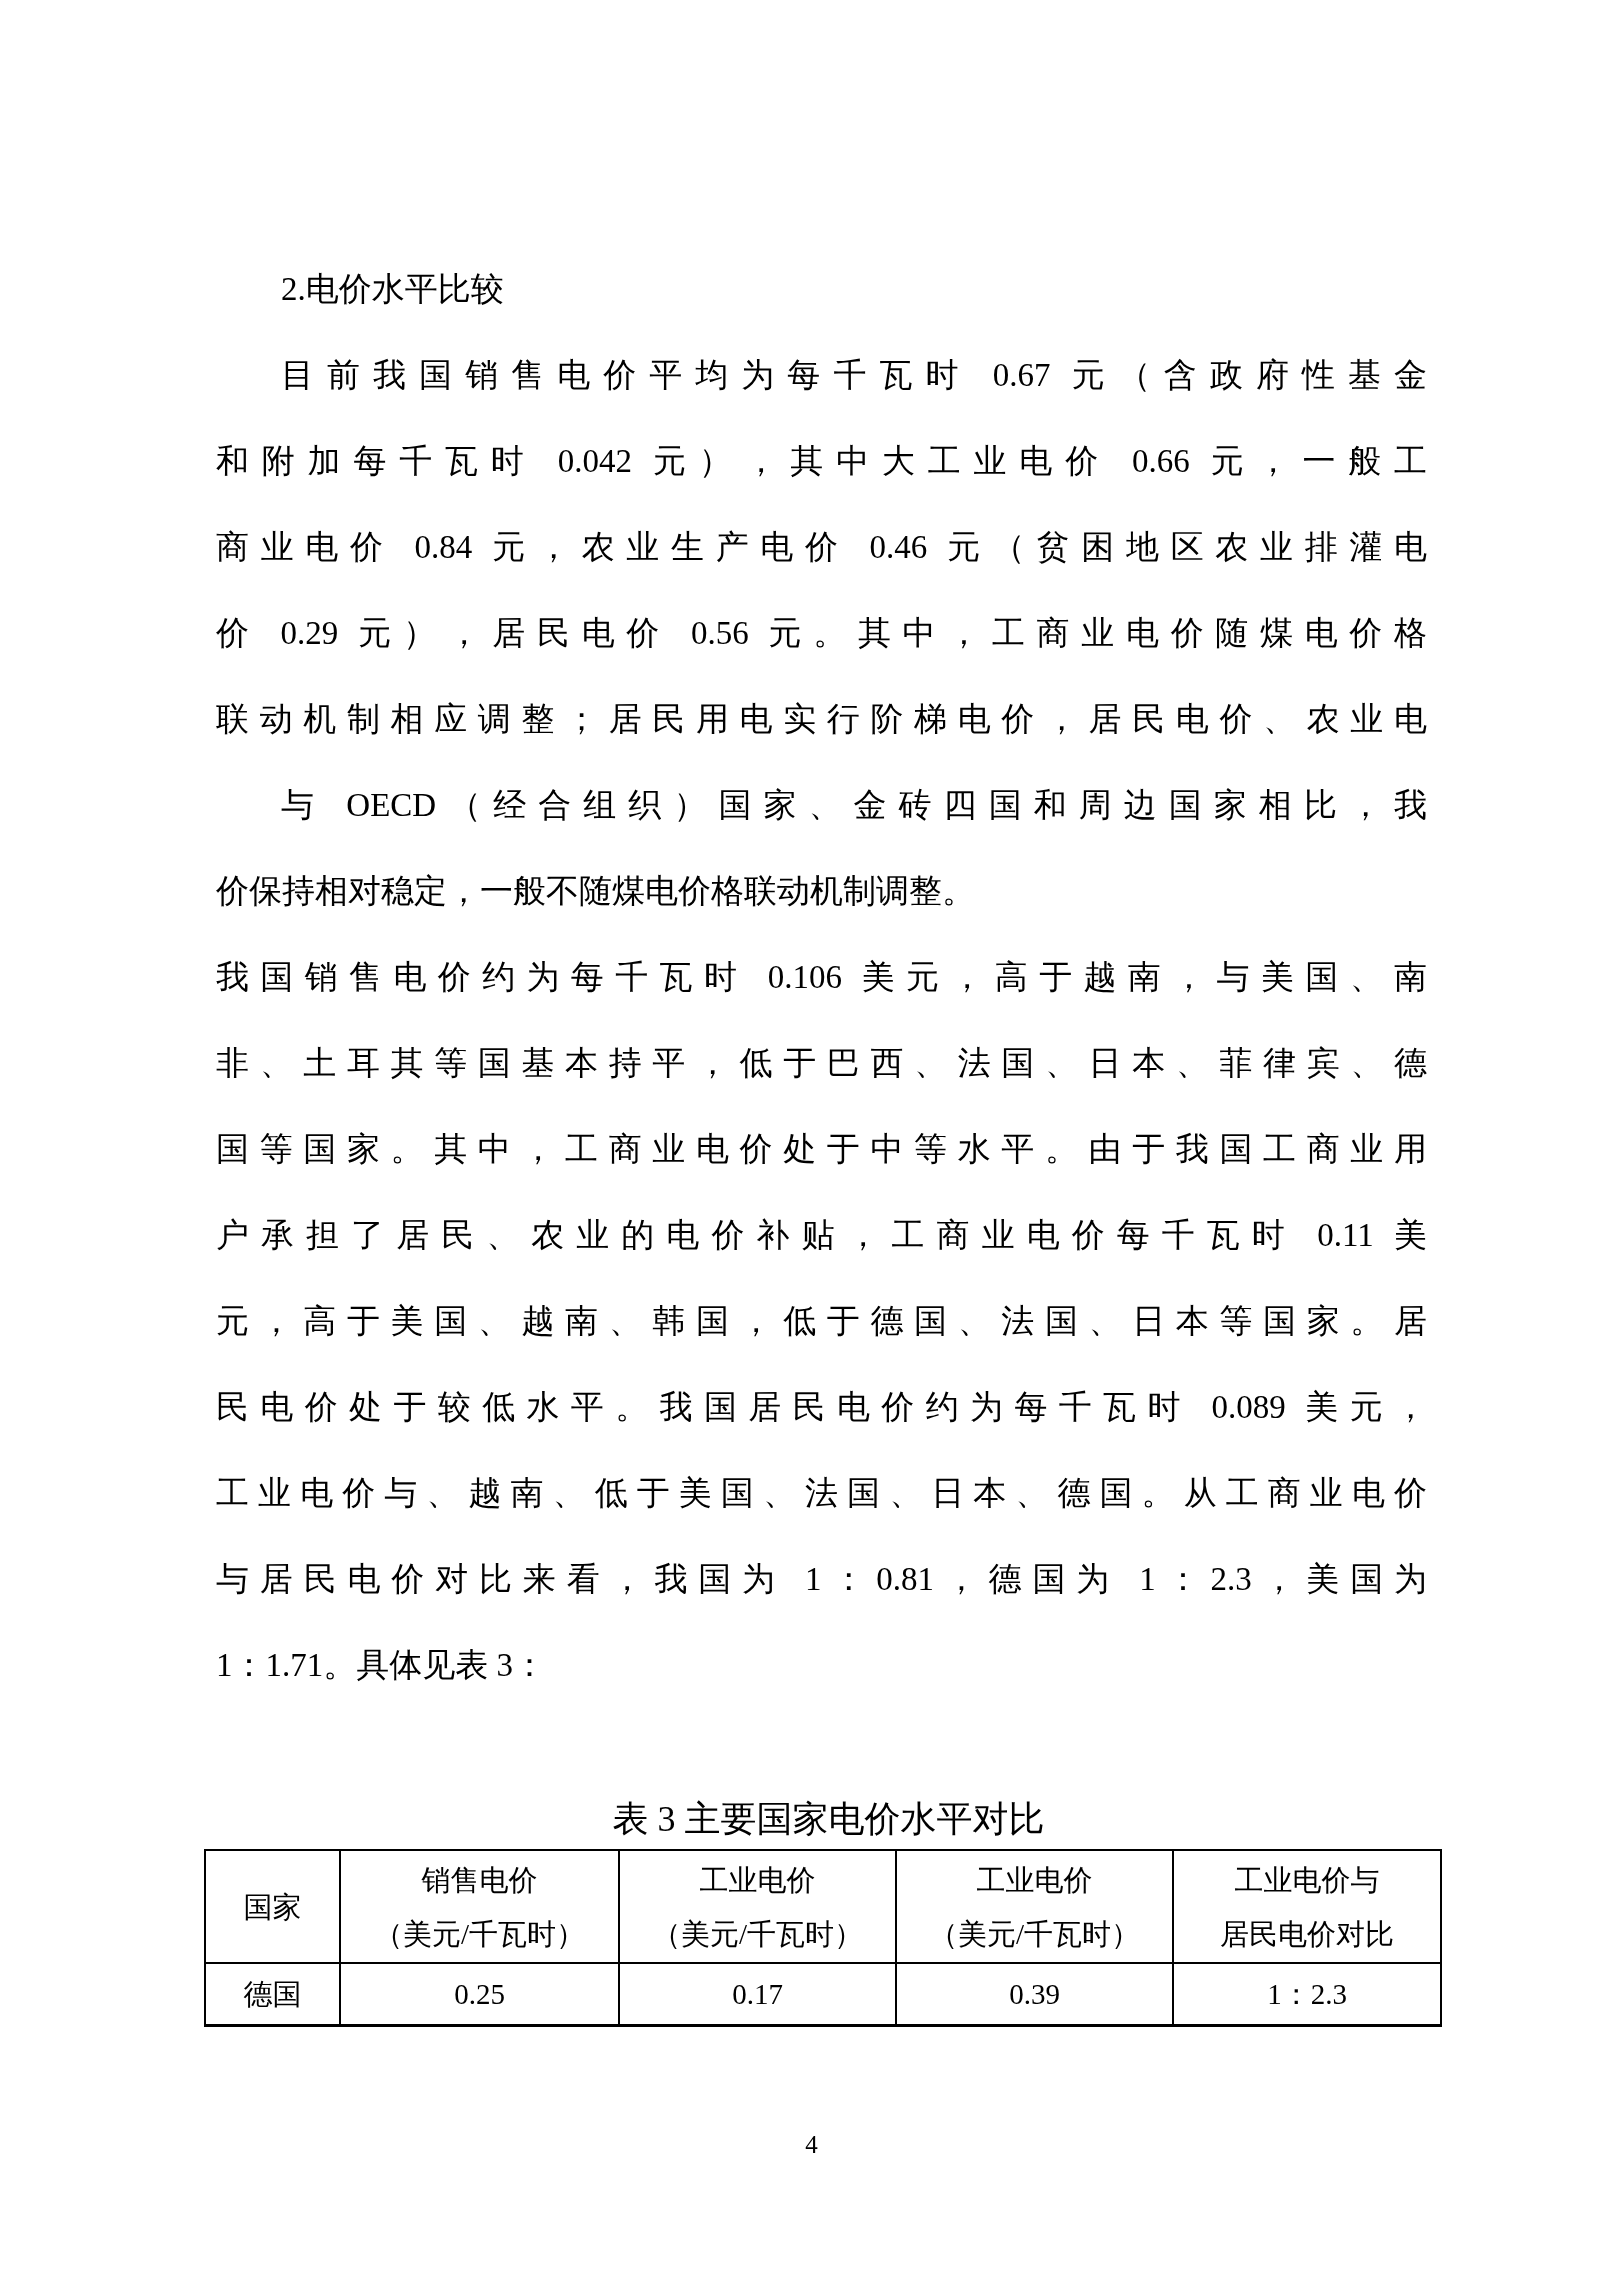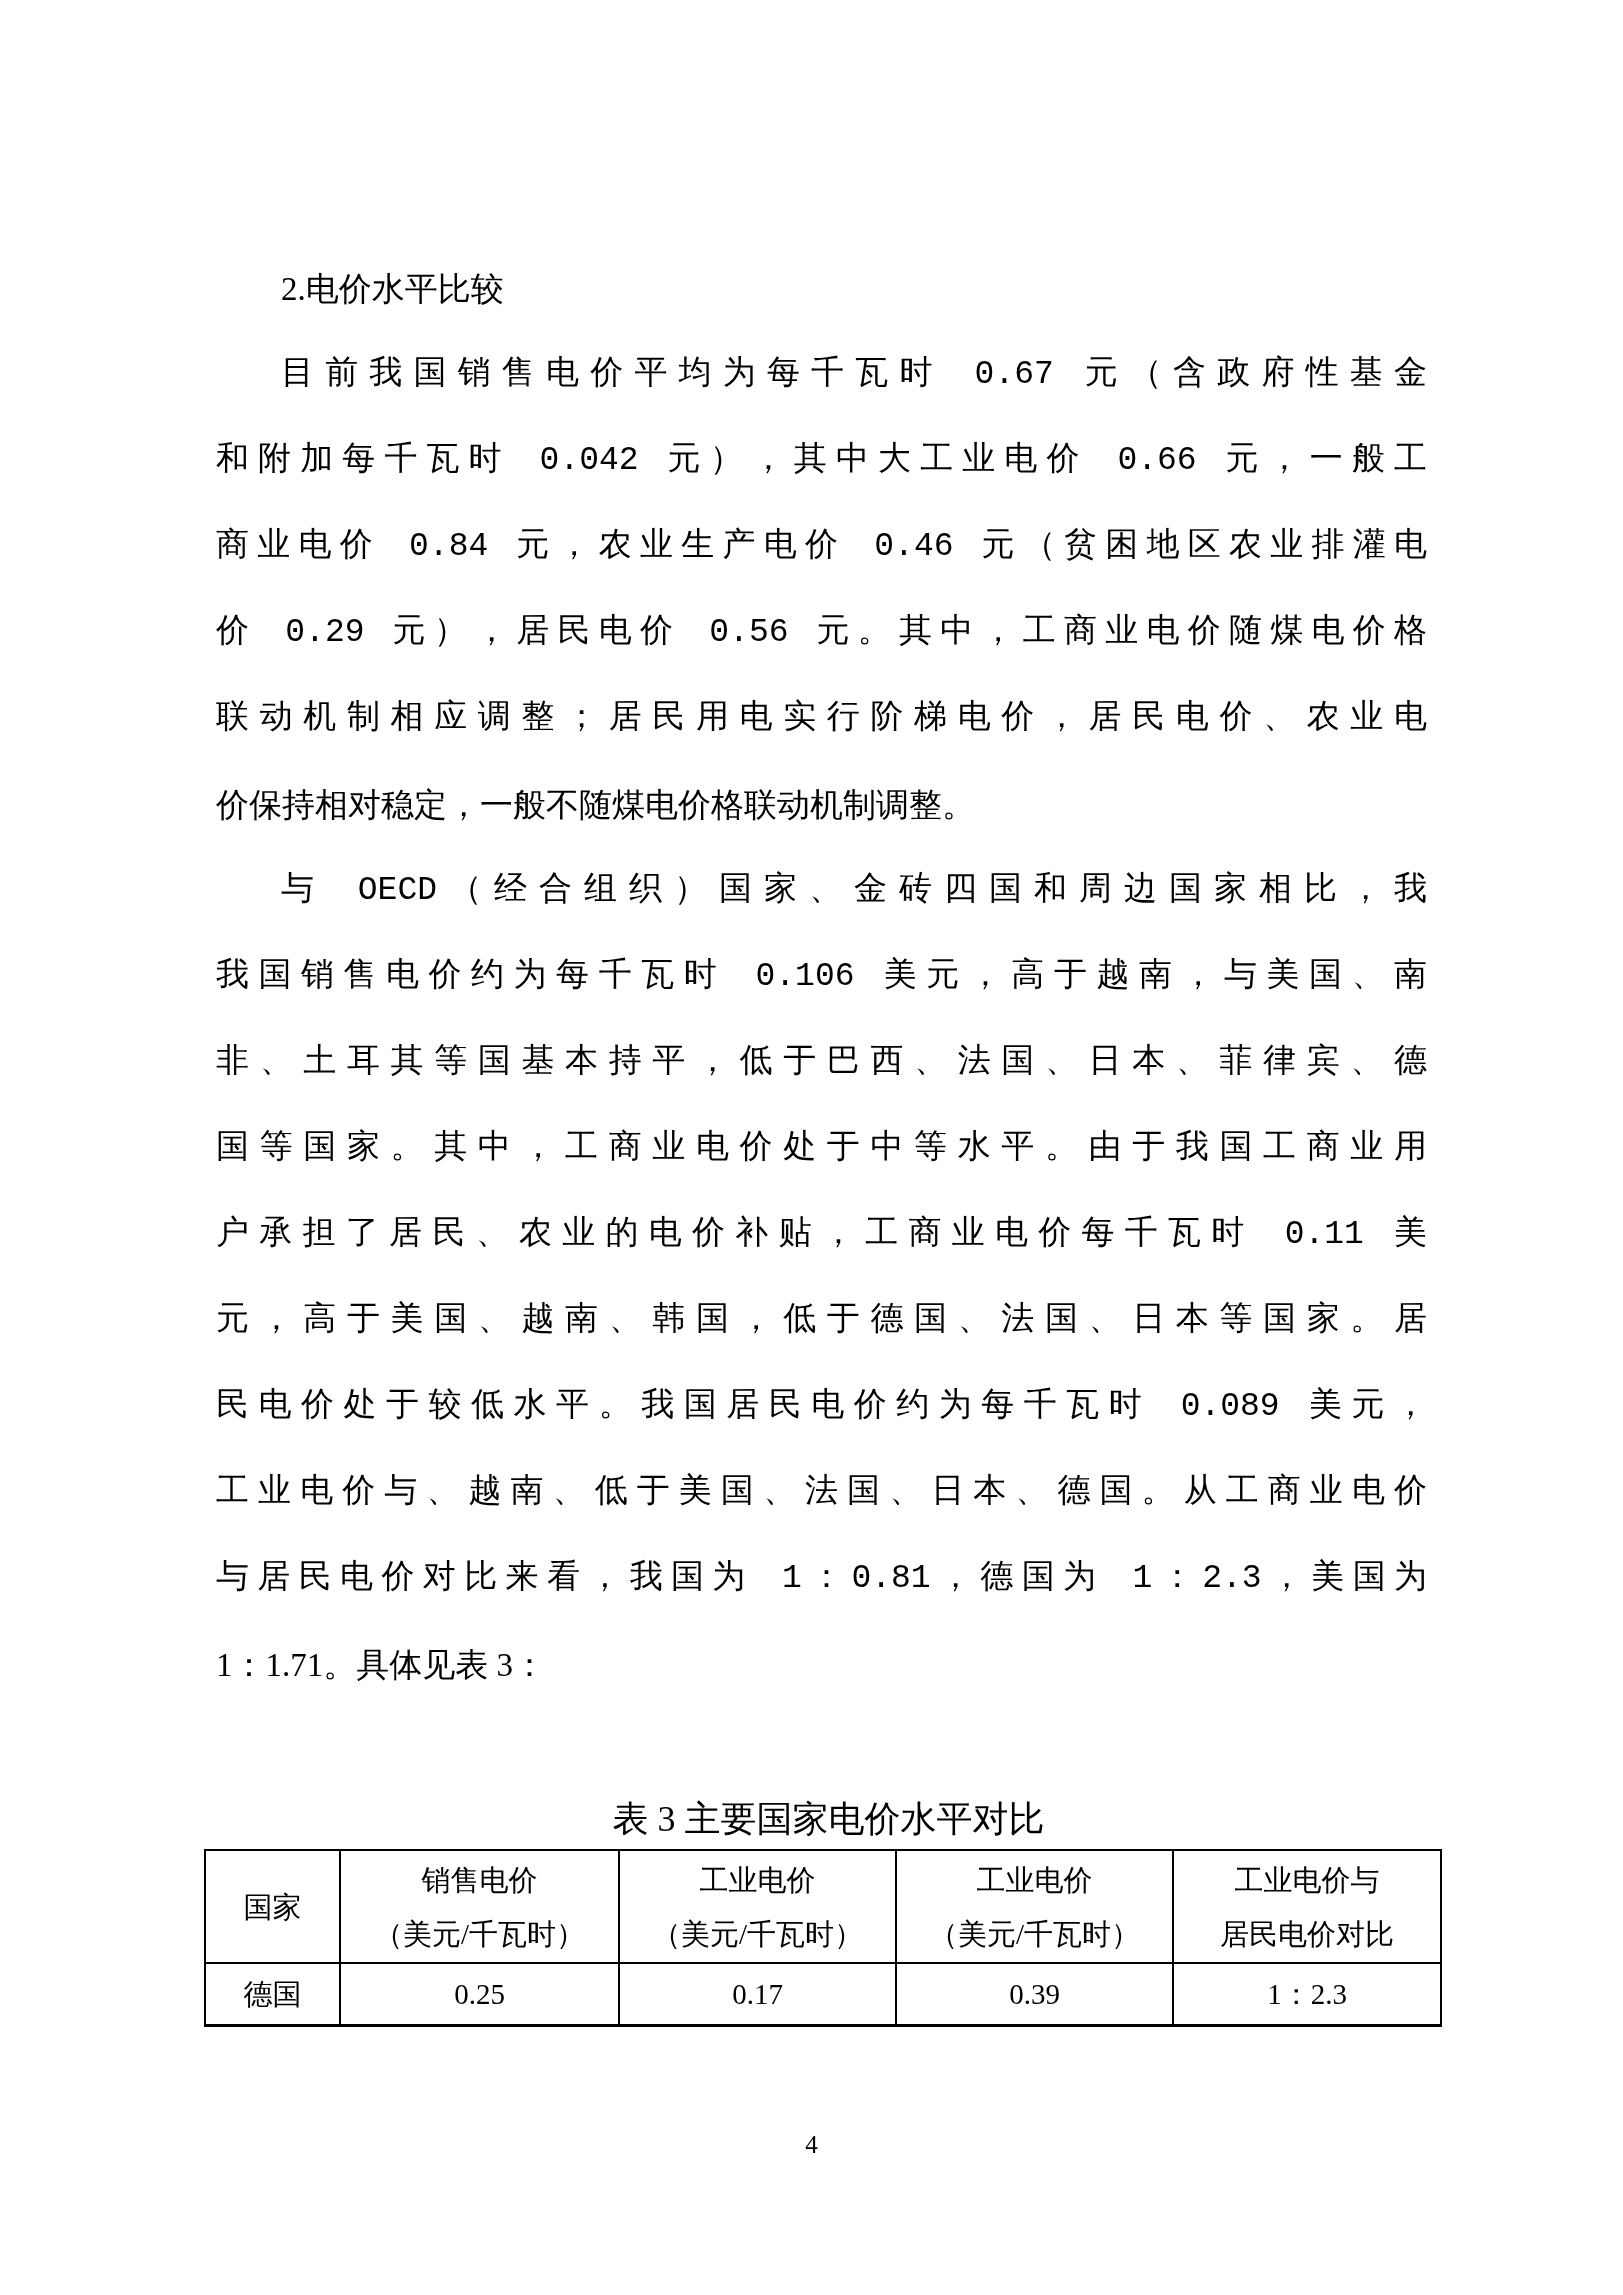--- a/index.html
+++ b/index.html
@@ -21,21 +21,20 @@
   }
   .line {
     height: 86px;
     line-height: 86px;
     font-size: 33px;
     text-align: left;
   }
   .j {
     text-align: justify;
     text-align-last: justify;
-    font-family: Liberation Mono, monospace;
   }
   .ind { text-indent: 65px; }
   .caption {
     position: absolute;
     top: 1789px;
     left: 17px;
     width: 100%;
     height: 60px;
     line-height: 60px;
     text-align: center;
@@ -90,23 +89,23 @@
 <div class="page">
 
   <div class="textblock">
     <div class="line ind">2.电价水平比较</div>
 
     <div class="line j ind">目前我国销售电价平均为每千瓦时 0.67 元（含政府性基金</div>
     <div class="line j">和附加每千瓦时 0.042 元），其中大工业电价 0.66 元，一般工</div>
     <div class="line j">商业电价 0.84 元，农业生产电价 0.46 元（贫困地区农业排灌电</div>
     <div class="line j">价 0.29 元），居民电价 0.56 元。其中，工商业电价随煤电价格</div>
     <div class="line j">联动机制相应调整；居民用电实行阶梯电价，居民电价、农业电</div>
+    <div class="line j ind">与 OECD（经合组织）国家、金砖四国和周边国家相比，我</div>
+
     <div class="line">价保持相对稳定，一般不随煤电价格联动机制调整。</div>
-
-    <div class="line j ind">与 OECD（经合组织）国家、金砖四国和周边国家相比，我</div>
     <div class="line j">我国销售电价约为每千瓦时 0.106 美元，高于越南，与美国、南</div>
     <div class="line j">非、土耳其等国基本持平，低于巴西、法国、日本、菲律宾、德</div>
     <div class="line j">国等国家。其中，工商业电价处于中等水平。由于我国工商业用</div>
     <div class="line j">户承担了居民、农业的电价补贴，工商业电价每千瓦时 0.11 美</div>
     <div class="line j">元，高于美国、越南、韩国，低于德国、法国、日本等国家。居</div>
     <div class="line j">民电价处于较低水平。我国居民电价约为每千瓦时 0.089 美元，</div>
     <div class="line j">工业电价与、越南、低于美国、法国、日本、德国。从工商业电价</div>
     <div class="line j">与居民电价对比来看，我国为 1：0.81，德国为 1：2.3，美国为</div>
     <div class="line">1：1.71。具体见表 3：</div>
   </div>

